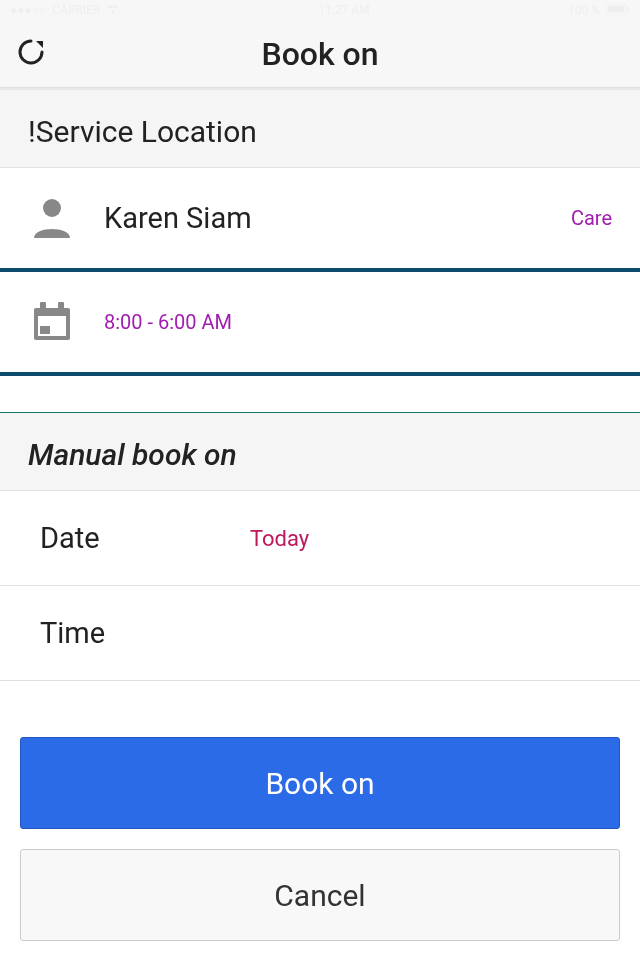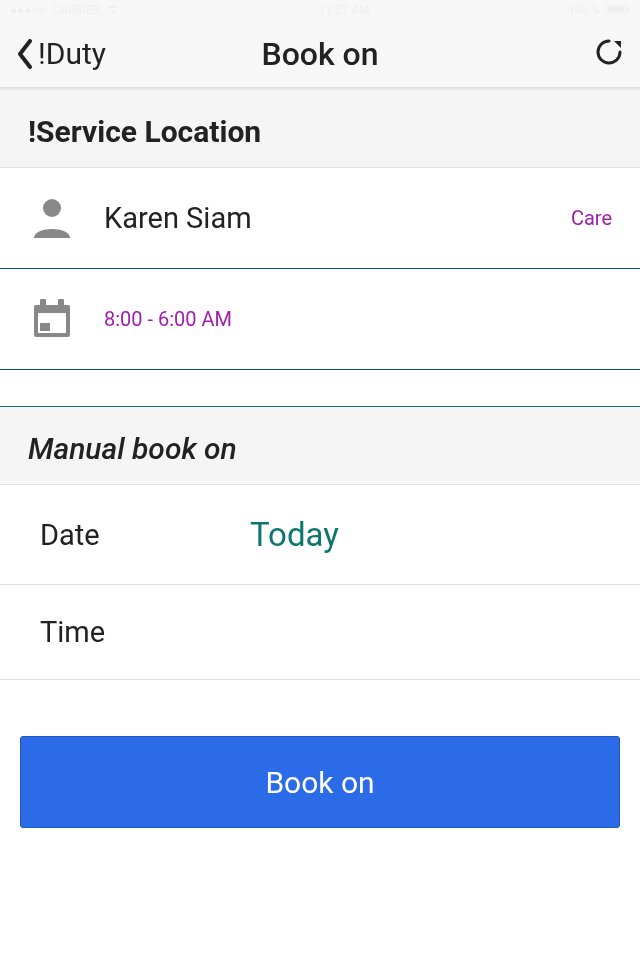--- a/index.html
+++ b/index.html
@@ -61,30 +61,30 @@
       transform: translateX(-50%);
     }
     .refresh-icon {
       width: 30px;
       height: 30px;
     }
     .section-header {
       background: #f5f5f5;
       padding: 24px 28px 18px 28px;
       font-size: 30px;
-      font-weight: 700;
+      font-weight: 400;
       color: #222;
       border-bottom: 1px solid #e0e0e0;
     }
     .list-row {
       display: flex;
       align-items: center;
       padding: 26px 28px;
       background: #fff;
-      border-bottom: 1px solid #0c4a6e;
+      border-bottom: 4px solid #0c4a6e;
     }
     .row-icon {
       width: 48px;
       height: 48px;
       margin-right: 28px;
     }
     .row-main {
       flex: 1;
       font-size: 29px;
       color: #222;
@@ -103,22 +103,22 @@
       padding: 30px 40px;
       background: #fff;
       border-bottom: 1px solid #e0e0e0;
     }
     .form-label {
       width: 210px;
       font-size: 29px;
       color: #222;
     }
     .form-value {
-      font-size: 33px;
-      color: #0f766e;
+      font-size: 22px;
+      color: #be185d;
     }
     .button-area {
       padding: 56px 20px 0 20px;
       display: flex;
       flex-direction: column;
       gap: 20px;
     }
     .btn {
       height: 92px;
       font-size: 30px;
@@ -167,26 +167,20 @@
       <svg width="24" height="10" viewBox="0 0 24 10">
           <rect x="0" y="0" width="20" height="10" rx="2" fill="none" stroke="#eeeeee"></rect>
           <rect x="2" y="2" width="16" height="6" fill="#eeeeee"></rect>
           <rect x="21" y="3" width="2" height="4" fill="#eeeeee"></rect>
         </svg>
     </span>
   </div>
 </div>
 
 <div class="nav-bar">
-  <div class="nav-left">
-    <svg class="back-chevron" viewBox="0 0 18 30">
-      <polyline points="14,2 4,15 14,28" fill="none" stroke="#222" stroke-width="4" stroke-linecap="round" stroke-linejoin="round"></polyline>
-    </svg>
-    <span class="nav-back-label">!Duty</span>
-  </div>
   <div class="nav-title">Book on</div>
   <div>
     <svg class="refresh-icon" viewBox="0 0 30 30">
       <path d="M15 4 A11 11 0 1 0 26 15" fill="none" stroke="#222" stroke-width="3" stroke-linecap="round"></path>
       <polygon points="20,4 27,4 27,11" fill="#222"></polygon>
     </svg>
   </div>
 </div>
 
 <div class="section-header first-section">!Service Location</div>
@@ -220,13 +214,14 @@
   <div class="form-label">Date</div>
   <div class="form-value">Today</div>
 </div>
 
 <div class="form-row">
   <div class="form-label">Time</div>
 </div>
 
 <div class="button-area">
   <div class="btn btn-primary">Book on</div>
+  <div class="btn btn-secondary">Cancel</div>
 </div>
 
 </body></html>

